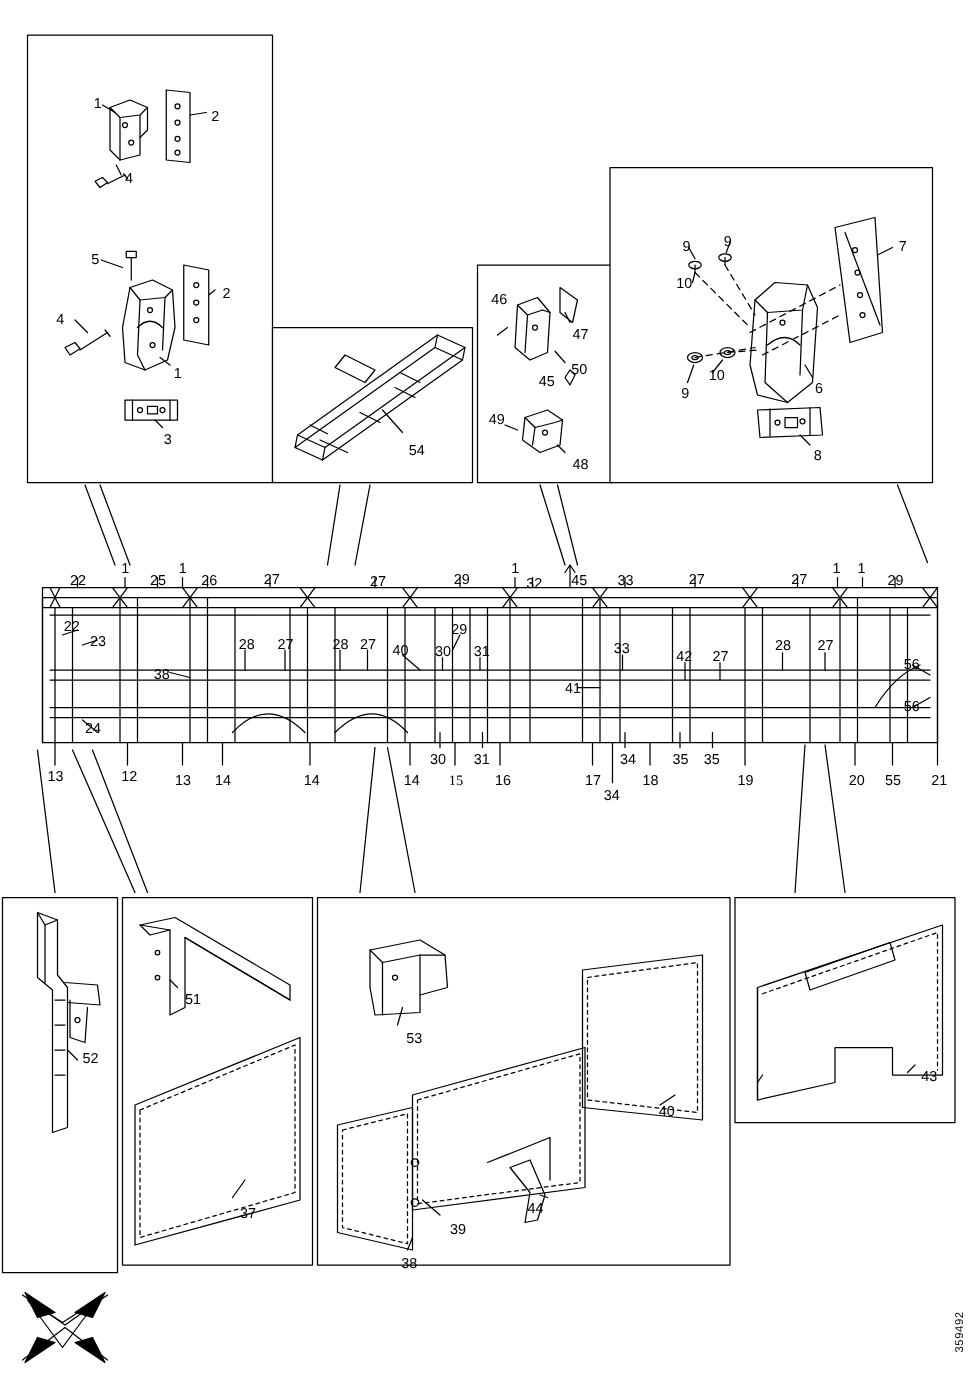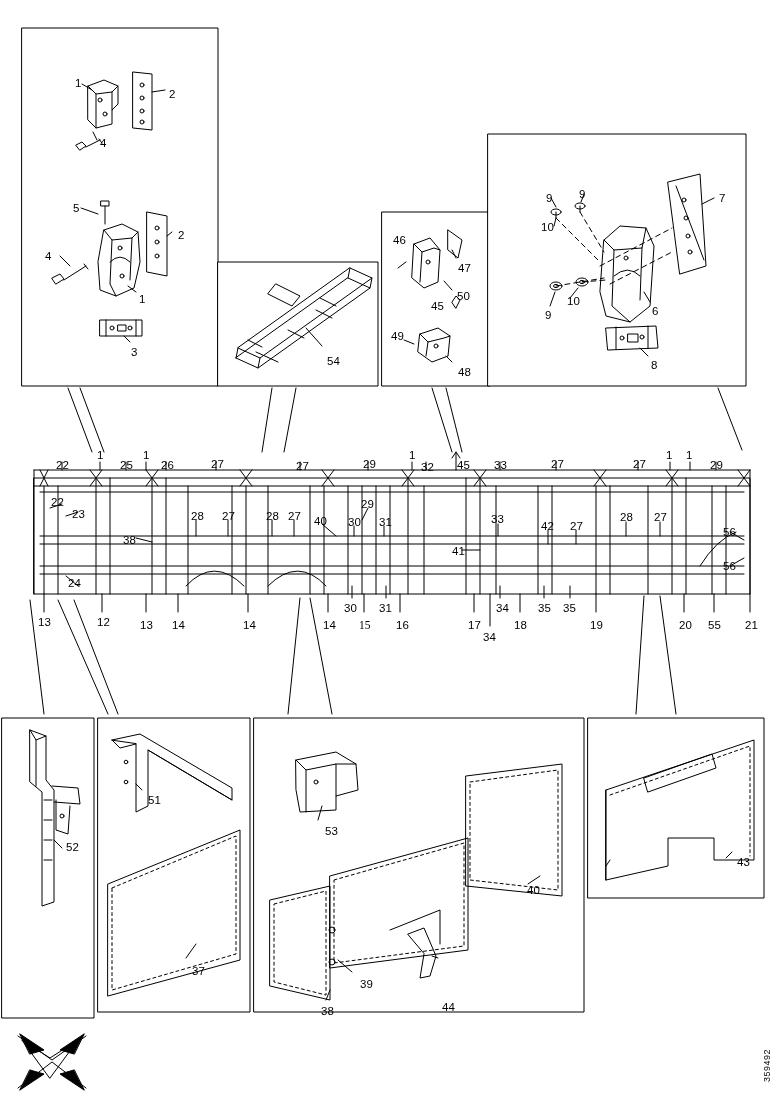--- a/index.html
+++ b/index.html
@@ -449,20 +449,20 @@
     <span class="lbl" style="left:679px; top:620px;">20</span>
     <span class="lbl" style="left:708px; top:620px;">55</span>
     <span class="lbl" style="left:745px; top:620px;">21</span>
 
     <span class="lbl" style="left:66px;  top:842px;">52</span>
     <span class="lbl" style="left:148px; top:795px;">51</span>
     <span class="lbl" style="left:192px; top:966px;">37</span>
     <span class="lbl" style="left:325px; top:826px;text-align:right;">53</span>
     <span class="lbl" style="left:321px; top:1006px;">38</span>
     <span class="lbl" style="left:360px; top:979px;">39</span>
-    <span class="lbl" style="left:442px; top:962px;margin-top:40px;">44</span>
+    <span class="lbl" style="left:422px; top:962px;">44</span>
     <span class="lbl" style="left:527px; top:885px;">40</span>
     <span class="lbl" style="left:737px; top:857px;">43</span>
   </div>
 
   <div class="corner-code">359492</div>
 
 </div>
 
 </body></html>

